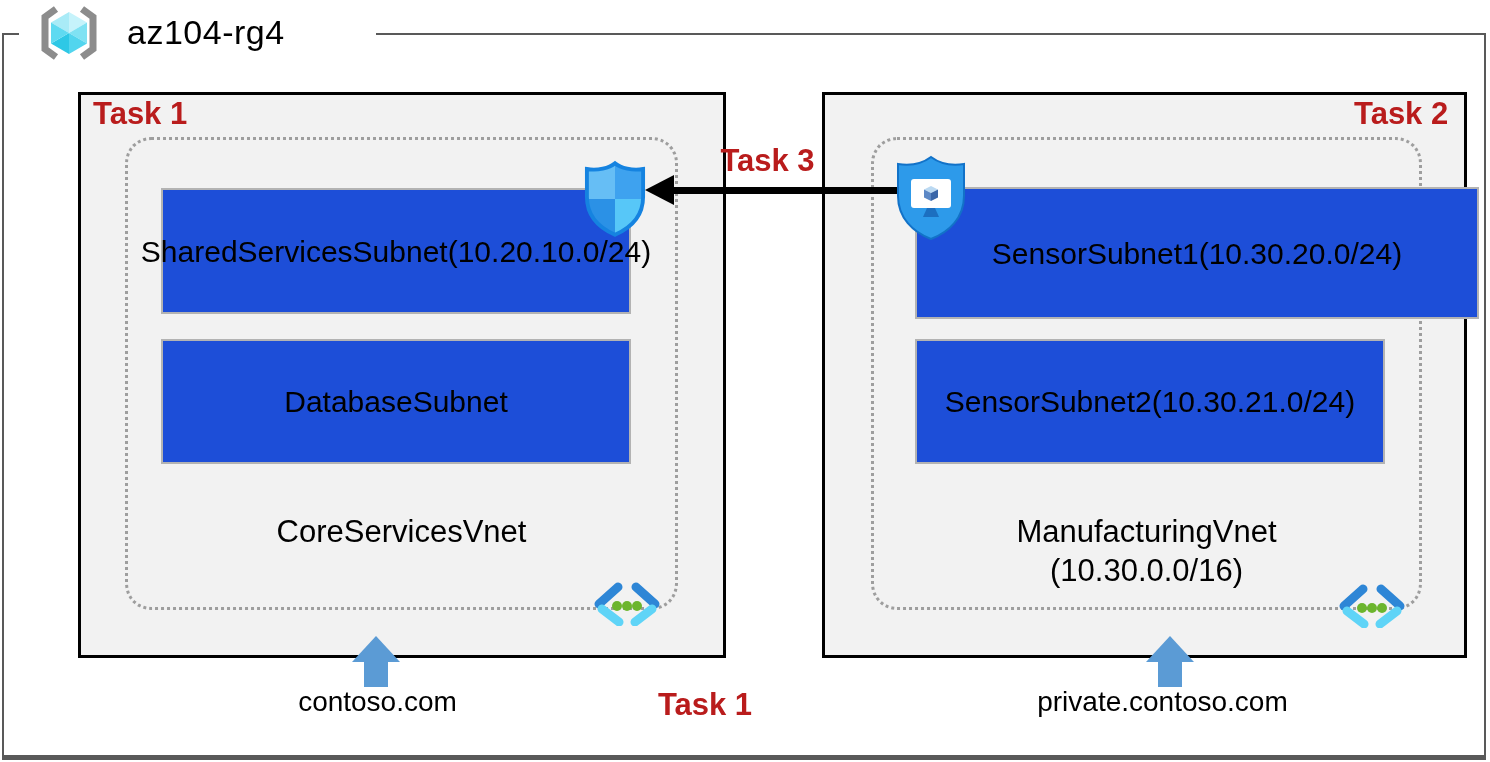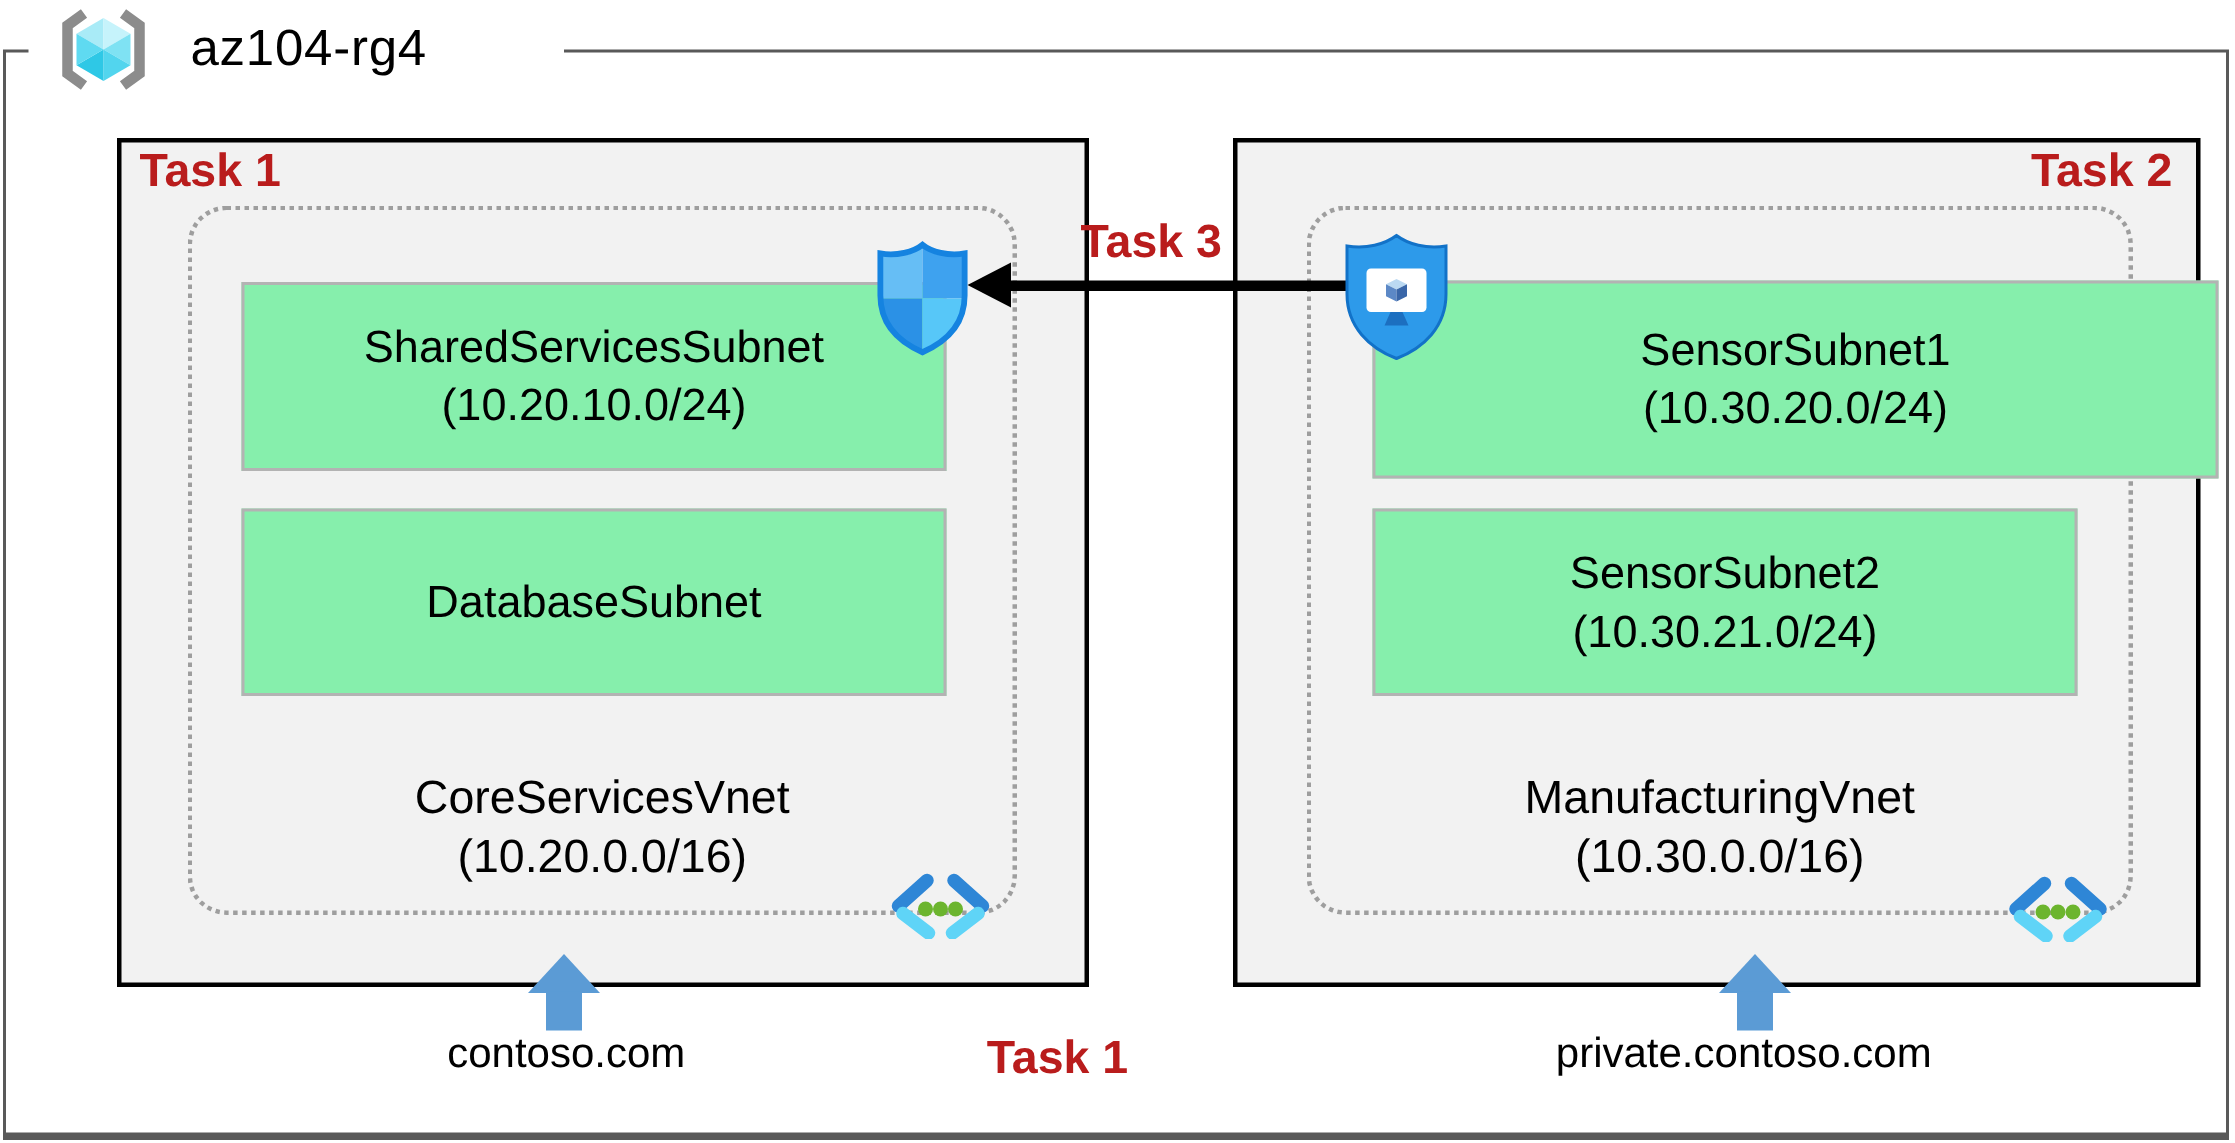--- a/index.html
+++ b/index.html
@@ -24,22 +24,22 @@
   .task1-pos{left:93px;top:96px;}
   .task2-pos{left:1330px;top:96px;width:97px;text-align:left;margin-left:24px;}
   .task3-pos{left:700px;top:143px;width:135px;text-align:center;}
   .task4-pos{left:655px;top:687px;width:100px;text-align:center;}
   
   .dotted{border:3px dotted #9e9e9e;border-radius:26px;box-sizing:border-box;}
   .dotted-left{left:125px;top:137px;width:553px;height:473px;}
   .dotted-right{left:871px;top:137px;width:551px;height:473px;}
   
   .subnet{
-    background:#86efac;border:2px solid #b3b3b3;box-sizing:border-box;
-    display:flex;flex-direction:column;align-items:center;justify-content:center;
+    background:#1d4ed8;border:2px solid #b3b3b3;box-sizing:border-box;
+    display:flex;flex-direction:row;align-items:center;justify-content:center;
     font-size:30px;line-height:39px;text-align:center;
   }
   .sn-l1{left:161px;top:188px;width:470px;height:126px;}
   .sn-l2{left:161px;top:339px;width:470px;height:125px;}
   .sn-r1{left:915px;top:187px;width:564px;height:132px;}
   .sn-r2{left:915px;top:339px;width:470px;height:125px;}
   
   .vnet-label{font-size:31px;line-height:39px;text-align:center;}
   .vl-left{left:125px;top:512px;width:553px;}
   .vl-right{left:871px;top:512px;width:551px;}
@@ -95,21 +95,20 @@
 <div class="abs subnet sn-l1">
   <div>SharedServicesSubnet</div>
   <div>(10.20.10.0/24)</div>
 </div>
 <div class="abs subnet sn-l2">
   <div>DatabaseSubnet</div>
 </div>
 
 <div class="abs vnet-label vl-left">
   <div>CoreServicesVnet</div>
-  <div>(10.20.0.0/16)</div>
 </div>
 
 <svg class="abs vneticon-left" viewBox="0 0 72 44">
   <path d="M27 5 L8 22" stroke="#2e86d6" stroke-width="9" stroke-linecap="round" fill="none"></path>
   <path d="M11 27 L28 40" stroke="#5fd4f7" stroke-width="9" stroke-linecap="round" fill="none"></path>
   <path d="M45 5 L64 22" stroke="#2e86d6" stroke-width="9" stroke-linecap="round" fill="none"></path>
   <path d="M61 27 L44 40" stroke="#5fd4f7" stroke-width="9" stroke-linecap="round" fill="none"></path>
   <circle cx="26" cy="24" r="5" fill="#6cb52e"></circle>
   <circle cx="36" cy="24" r="5" fill="#6cb52e"></circle>
   <circle cx="46" cy="24" r="5" fill="#6cb52e"></circle>

